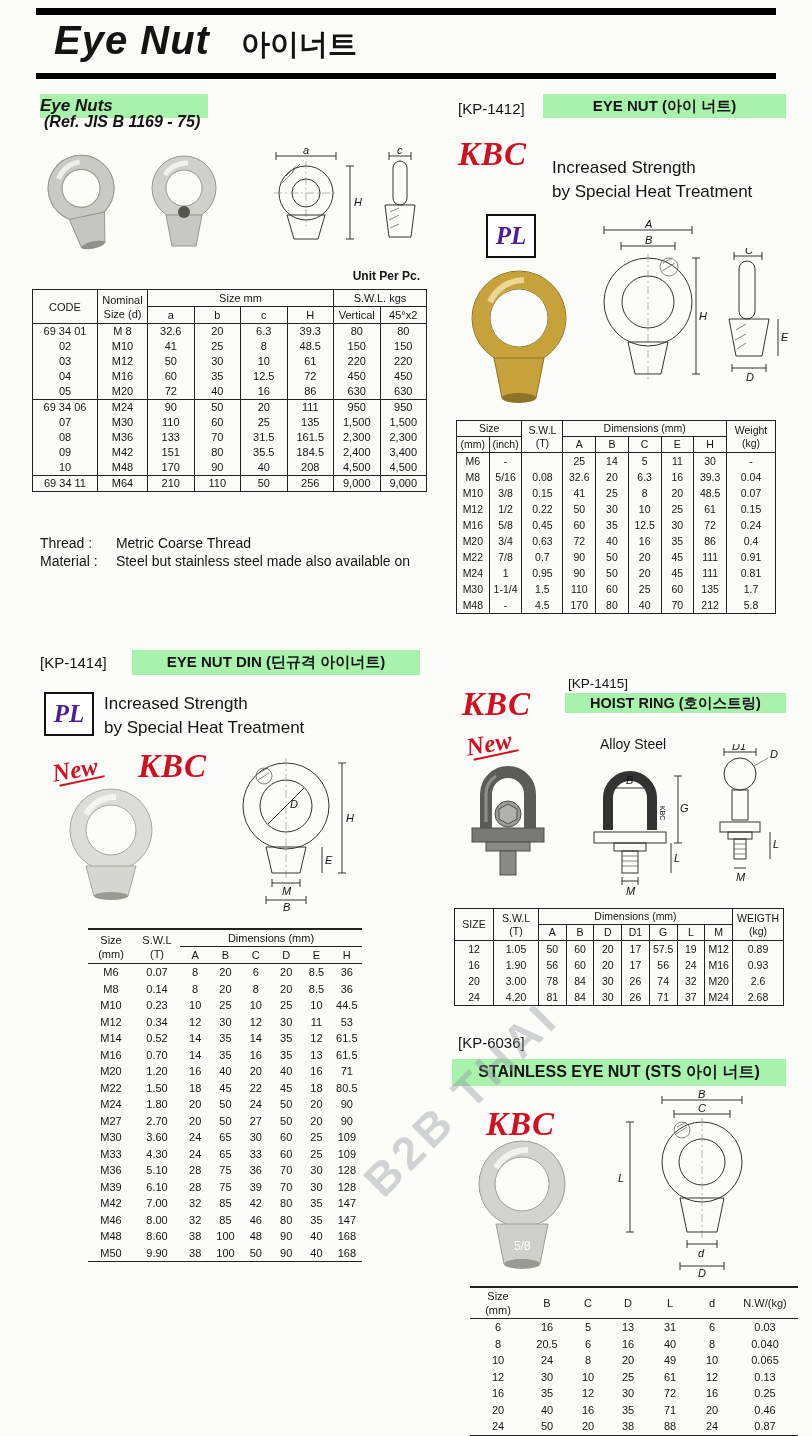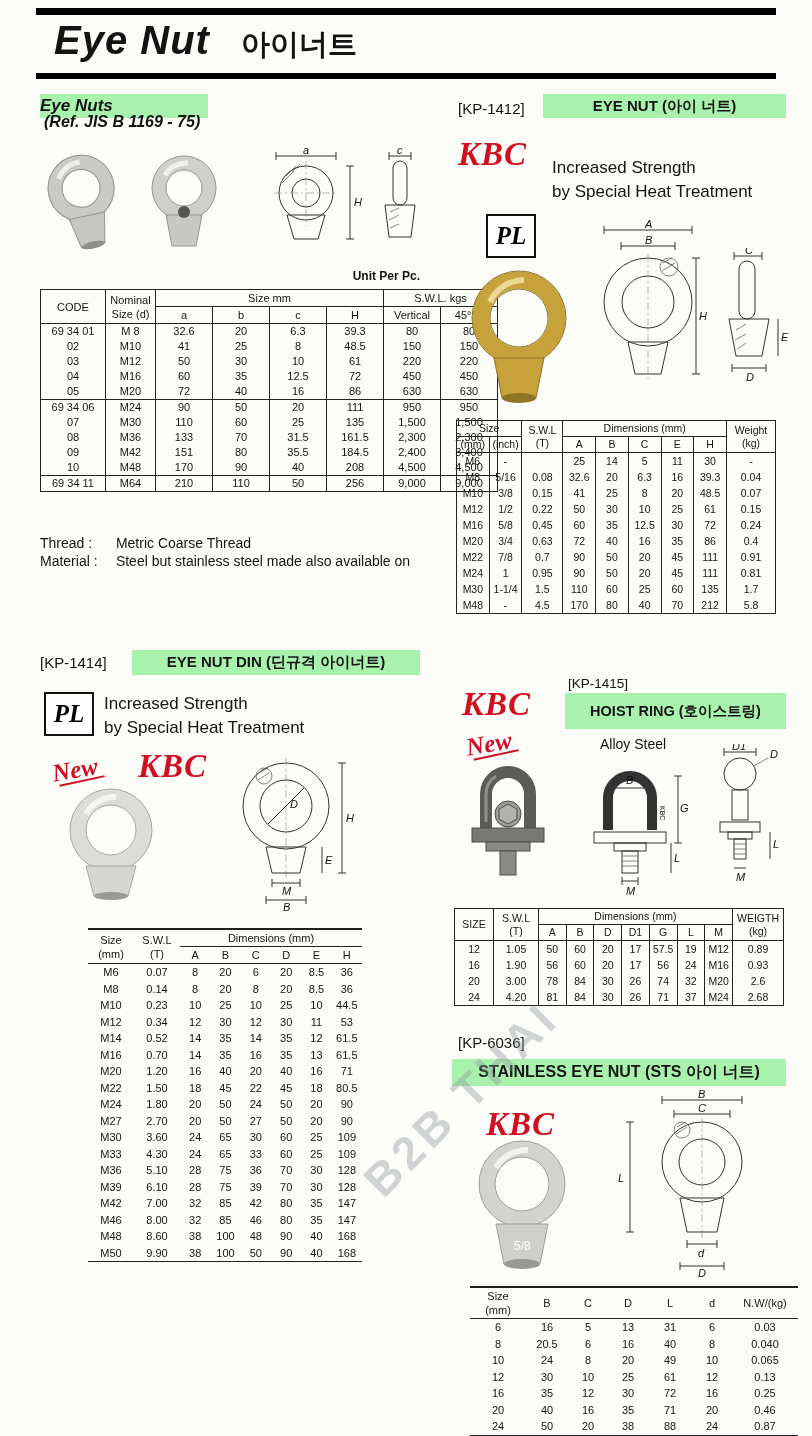--- a/index.html
+++ b/index.html
@@ -10,21 +10,21 @@
   .title-ko{font-size:29px;font-weight:bold;}
   .chip{position:absolute;background:#a9f2ad;display:flex;align-items:center;justify-content:center;font-weight:bold;font-size:15px;}
   .chip.left-align{justify-content:flex-start;font-style:italic;font-size:17px;}
   .code-label{position:absolute;font-size:15px;}
   .ref{position:absolute;font-weight:bold;font-style:italic;font-size:16px;}
   .unit-note{position:absolute;font-weight:bold;font-size:12px;text-align:right;}
   .kbc{position:absolute;color:#d01020;font-family:"Liberation Serif",serif;font-weight:bold;font-style:italic;font-size:33px;letter-spacing:1px;}
   .new-badge{position:absolute;color:#cf1126;font-family:"Liberation Serif",serif;font-style:italic;font-weight:bold;font-size:25px;transform:rotate(-10deg);}
   .new-badge::after{content:"";display:block;border-bottom:2px solid #cf1126;margin-top:-3px;transform:translateX(5px) rotate(-2deg);}
   .pl-box{position:absolute;width:46px;height:40px;border:2px solid #111;background:#fff;display:flex;align-items:center;justify-content:center;
-          font-size:25px;font-weight:bold;font-style:italic;color:#000000;font-family:"Liberation Serif",serif;}
+          font-size:25px;font-weight:bold;font-style:italic;color:#4c1d95;font-family:"Liberation Serif",serif;}
   .strength{position:absolute;font-size:17px;line-height:24px;}
   .tm{position:absolute;font-size:14px;line-height:17px;}
   .tm-label{display:inline-block;width:72px;margin-top:28px;}
   .tm-cont{margin-left:72px;}
   .watermark{position:absolute;left:306px;top:1072px;width:310px;text-align:center;transform:rotate(-45deg);
              font-size:46px;font-weight:bold;letter-spacing:5px;color:#8b9398;opacity:.38;}
   table{position:absolute;border-collapse:collapse;text-align:center;table-layout:fixed;color:#141414;}
   th{font-weight:normal;}
   
   .gtable{font-size:11px;}
@@ -108,21 +108,21 @@
     <line class="ln" x1="17" y1="4" x2="17" y2="12"></line>
       <line class="ln" x1="39" y1="4" x2="39" y2="12"></line>
     <text x="25" y="6">c</text>
     <rect class="ln" x="21" y="13" width="14" height="44" rx="7"></rect>
     <path class="ln" d="M13 57 L43 57 L39 89 L17 89 Z"></path>
     <path class="thin" d="M18 64 l9 -4 M17 72 l10 -5 M18 80 l9 -4"></path>
   </svg>
 
   <div class="unit-note" style="left:330px;top:269px;width:90px">Unit Per Pc.</div>
 
-  <table class="gtable" style="left:40px;top:289px;width:458px">
+  <table class="gtable" style="left:32px;top:289px;width:395px">
     <thead>
       <tr>
         <th rowspan="2" style="width:62px">CODE</th>
         <th rowspan="2" style="width:47px">
           <div>Nominal</div>
           <div>Size (d)</div>
         </th>
         <th colspan="4">Size mm</th>
         <th colspan="2">S.W.L. kgs</th>
       </tr>
@@ -705,21 +705,21 @@
           <td>40</td>
           <td>70</td>
           <td>212</td>
           <td>5.8</td>
         </tr>
       </tbody>
   </table>
 
   <div class="kbc" style="left:462px;top:686px">KBC</div>
   <div class="code-label" style="left:568px;top:676px;font-size:13.5px">[KP-1415]</div>
-  <div class="chip" style="left:565px;top:693px;width:221px;height:36px;font-size:14.5px">HOIST RING (호이스트링)</div>
+  <div class="chip" style="left:565px;top:693px;width:221px;height:20px;font-size:14.5px">HOIST RING (호이스트링)</div>
   <div class="new-badge" style="left:466px;top:730px">New</div>
   <div style="position:absolute;left:600px;top:736px;font-size:14px">Alloy Steel</div>
 
   <svg class="fig" style="left:452px;top:748px" width="112" height="150" viewBox="0 0 112 150">
     <path d="M34 80 V46 a22 22 0 0 1 44 0 V80" stroke="#5b5b58" stroke-width="12" fill="none"></path>
     <path d="M34 74 V46 a22 22 0 0 1 10 -18" stroke="#8f8f8b" stroke-width="3" fill="none"></path>
     <rect x="20" y="80" width="72" height="14" fill="#787874" stroke="#4c4c48"></rect>
     <rect x="34" y="94" width="44" height="9" fill="#8a8a86" stroke="#4c4c48"></rect>
     <rect x="48" y="103" width="16" height="24" fill="#8a8a86" stroke="#4c4c48"></rect>
     <circle cx="56" cy="66" r="13" fill="#9b9b97" stroke="#4c4c48"></circle>

